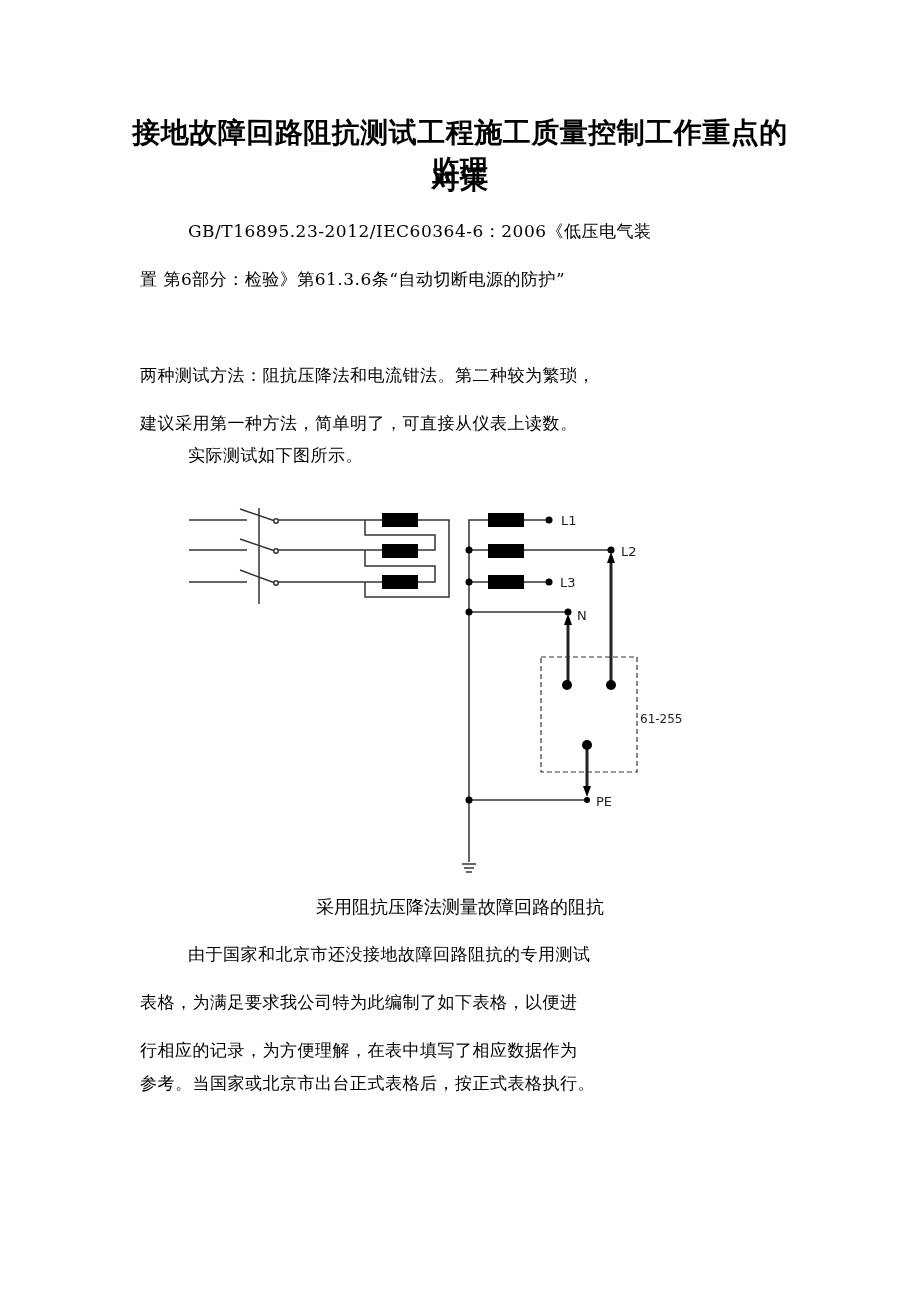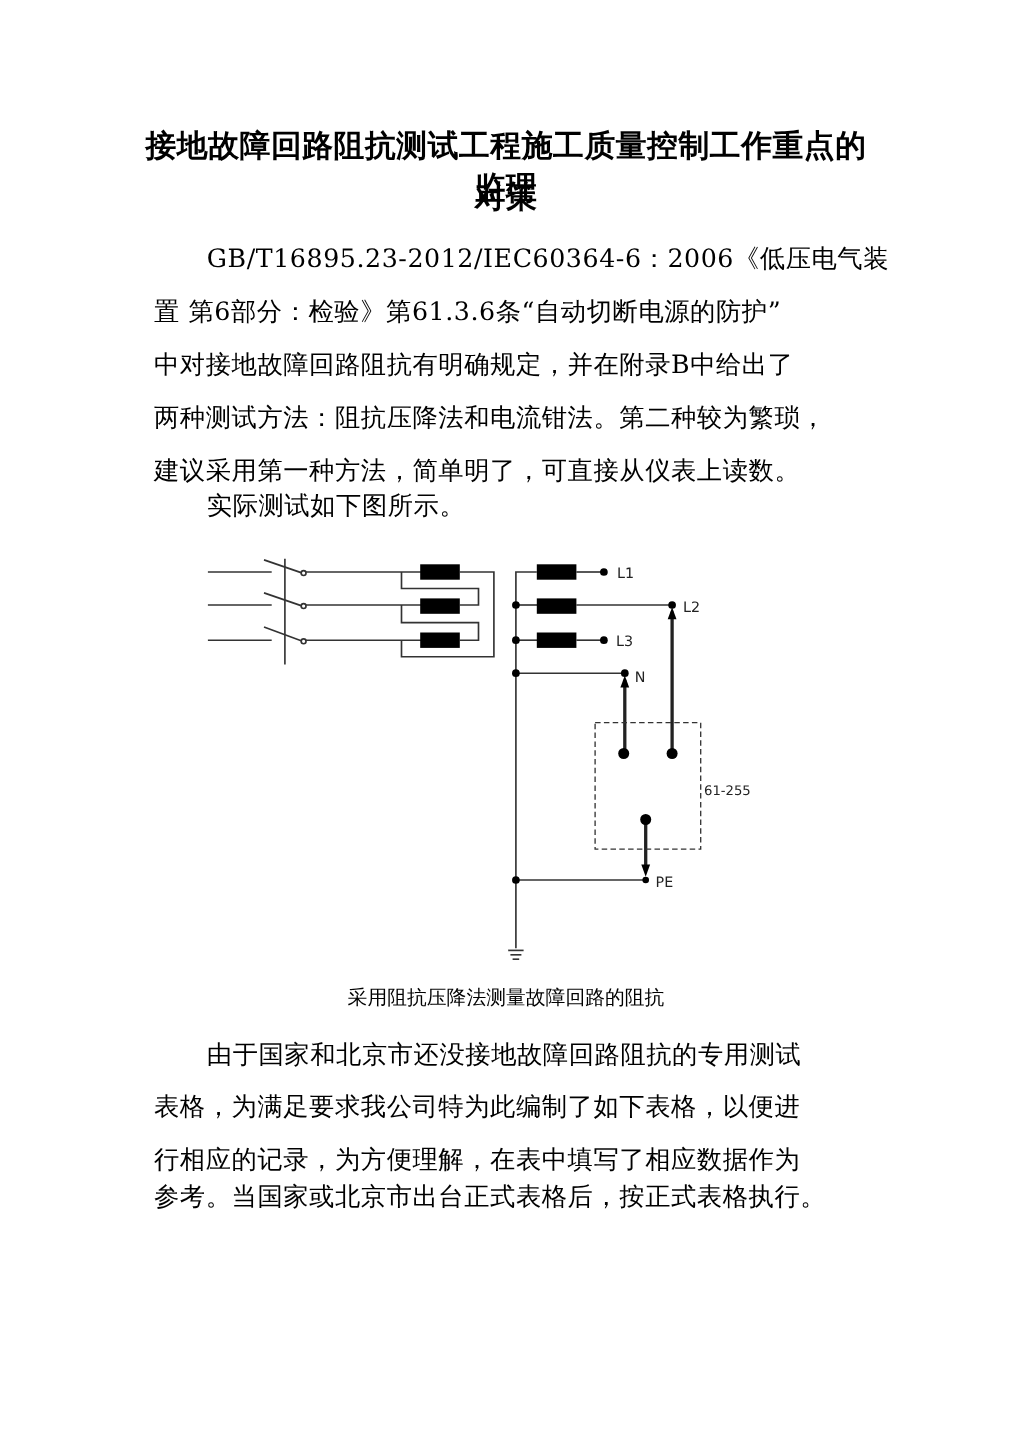--- a/index.html
+++ b/index.html
@@ -2,37 +2,36 @@
 <html><head>
 <meta charset="utf-8">
 <style>
   html, body { margin: 0; padding: 0; background: #ffffff; }
   body { width: 920px; height: 1302px; position: relative; overflow: hidden;
          font-family: "DejaVu Serif", "Liberation Serif", serif; color: #000; }
   .page { position: absolute; left: 0; top: 0; width: 920px; height: 1302px; }
   .title { position: absolute; left: 130px; width: 660px; text-align: center;
            font-family: Liberation Mono, monospace; font-weight: bold;
            font-size: 28px; letter-spacing: 0.5px; }
-  .line { position: absolute; left: 140px; width: 640px; font-size: 23px;
+  .line { position: absolute; left: 140px; width: 640px; font-size: 17px;
           white-space: nowrap; letter-spacing: 0.5px; }
   .indent { left: 188px; }
   .caption { position: absolute; left: 130px; width: 660px; text-align: center; font-size: 18px; }
   svg text { font-family: "DejaVu Sans", "Liberation Sans", sans-serif; }
 </style>
 </head>
 <body>
 
 <div class="page">
 
   <div class="title" style="top:114px;">接地故障回路阻抗测试工程施工质量控制工作重点的监理</div>
   <div class="title" style="top:160px;text-align:center;">对策</div>
 
   <div class="line indent" style="top:220px;">GB/T16895.23-2012/IEC60364-6：2006《低压电气装</div>
   <div class="line" style="top:268px;">置 第6部分：检验》第61.3.6条“自动切断电源的防护”</div>
-  <div class="line" style="top:316px;">中对接地故障回路阻抗有明确规定，并在附录B中给出了</div>
   <div class="line" style="top:412px;">建议采用第一种方法，简单明了，可直接从仪表上读数。</div>
   <div class="line" style="top:364px;">两种测试方法：阻抗压降法和电流钳法。第二种较为繁琐，</div>
 
   <div class="line indent" style="top:444px;">实际测试如下图所示。</div>
 
   <svg style="position:absolute;left:0;top:0;" width="920" height="880" viewBox="0 0 920 880">
     <g stroke="#333" stroke-width="1.5" fill="none">
 
       <line x1="189" y1="520" x2="247" y2="520"></line>
       <line x1="189" y1="550" x2="247" y2="550"></line>

